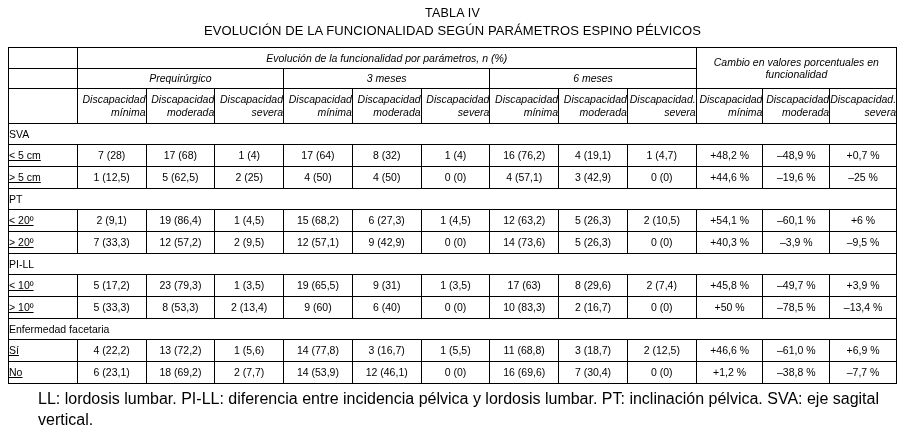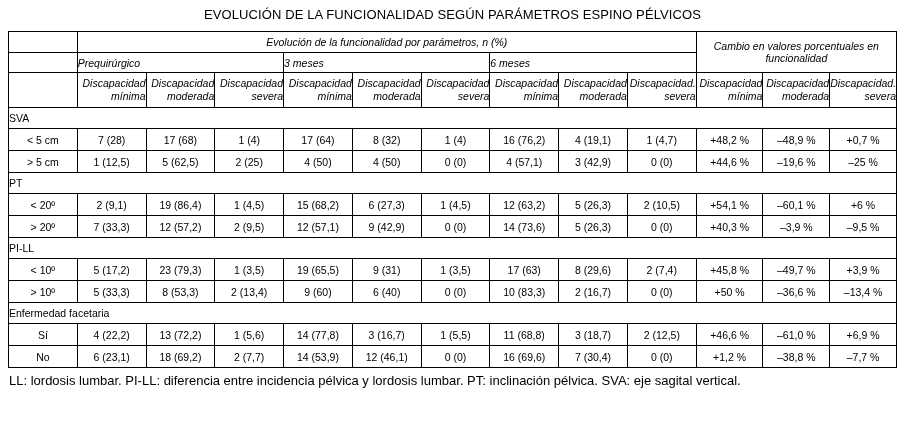--- a/index.html
+++ b/index.html
@@ -48,21 +48,21 @@
     vertical-align: middle;
   }
   .hdr-group {
     text-align: center;
     font-style: italic;
     font-size: 10.5px;
     height: 20px;
     padding: 2px 3px;
   }
   .hdr-sub {
-    text-align: left;
+    text-align: center;
     font-style: italic;
     font-size: 10.5px;
     height: 19px;
     padding: 2px 3px;
   }
   .hdr-col {
     text-align: right;
     font-style: italic;
     font-size: 10.2px;
     height: 34px;
@@ -71,45 +71,48 @@
   }
   .hdr-col span {
     display: block;
   }
   .cell {
     text-align: center;
     height: 21px;
     font-size: 10.5px;
   }
   .rowlabel {
-    text-align: center;
+    text-align: left;
     padding-left: 4px;
     height: 21px;
     font-size: 10.5px;
+    text-decoration: underline;
   }
   .sectionlabel {
     text-align: left;
     padding-left: 4px;
     height: 20px;
     font-size: 10.5px;
   }
   .footnote {
-    font-size: 13px;
+    font-size: 16px;
     margin-top: 5px;
     padding-left: 1px;
     line-height: 1.3;
+    margin-left: 29px;
   }
   .corner { border-top: none; border-left: none; background: #fff; }
 </style>
 </head>
 <body>
 
 <div class="page">
 
   <div class="title-block">
+    <div class="title-line1">TABLA IV</div>
     <div class="title-line2">EVOLUCIÓN DE LA FUNCIONALIDAD SEGÚN PARÁMETROS ESPINO PÉLVICOS</div>
   </div>
 
   <table class="main">
     <colgroup>
       <col style="width:68px">
       <col style="width:68px">
         <col style="width:68px">
         <col style="width:68px">
       <col style="width:68px">
@@ -279,21 +282,21 @@
         <td class="cell">5 (33,3)</td>
         <td class="cell">8 (53,3)</td>
         <td class="cell">2 (13,4)</td>
         <td class="cell">9 (60)</td>
         <td class="cell">6 (40)</td>
         <td class="cell">0 (0)</td>
         <td class="cell">10 (83,3)</td>
         <td class="cell">2 (16,7)</td>
         <td class="cell">0 (0)</td>
         <td class="cell">+50 %</td>
-        <td class="cell">–36,6 %</td>
+        <td class="cell">–78,5 %</td>
         <td class="cell">–13,4 %</td>
       </tr>
 
       <tr>
         <td class="sectionlabel" colspan="13">Enfermedad facetaria</td>
       </tr>
       <tr>
         <td class="rowlabel">Sí</td>
         <td class="cell">4 (22,2)</td>
         <td class="cell">13 (72,2)</td>

